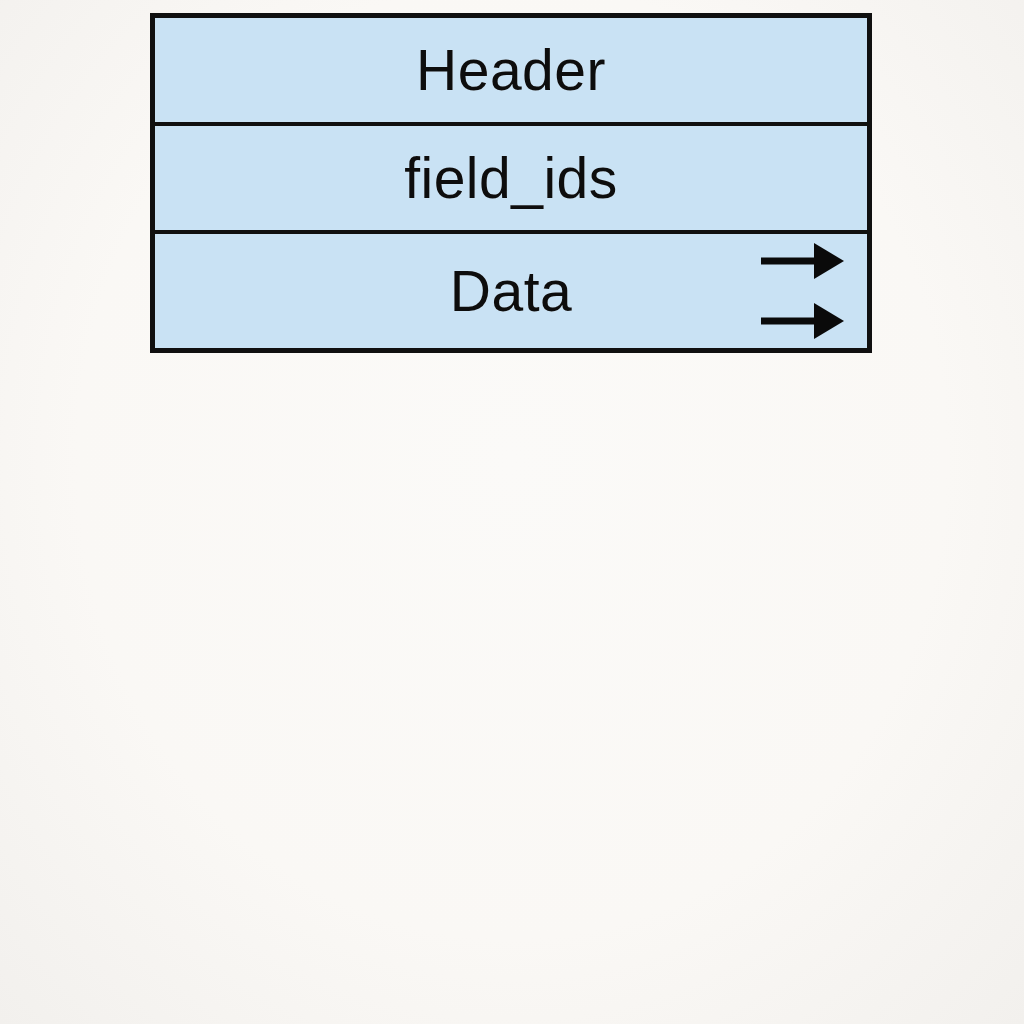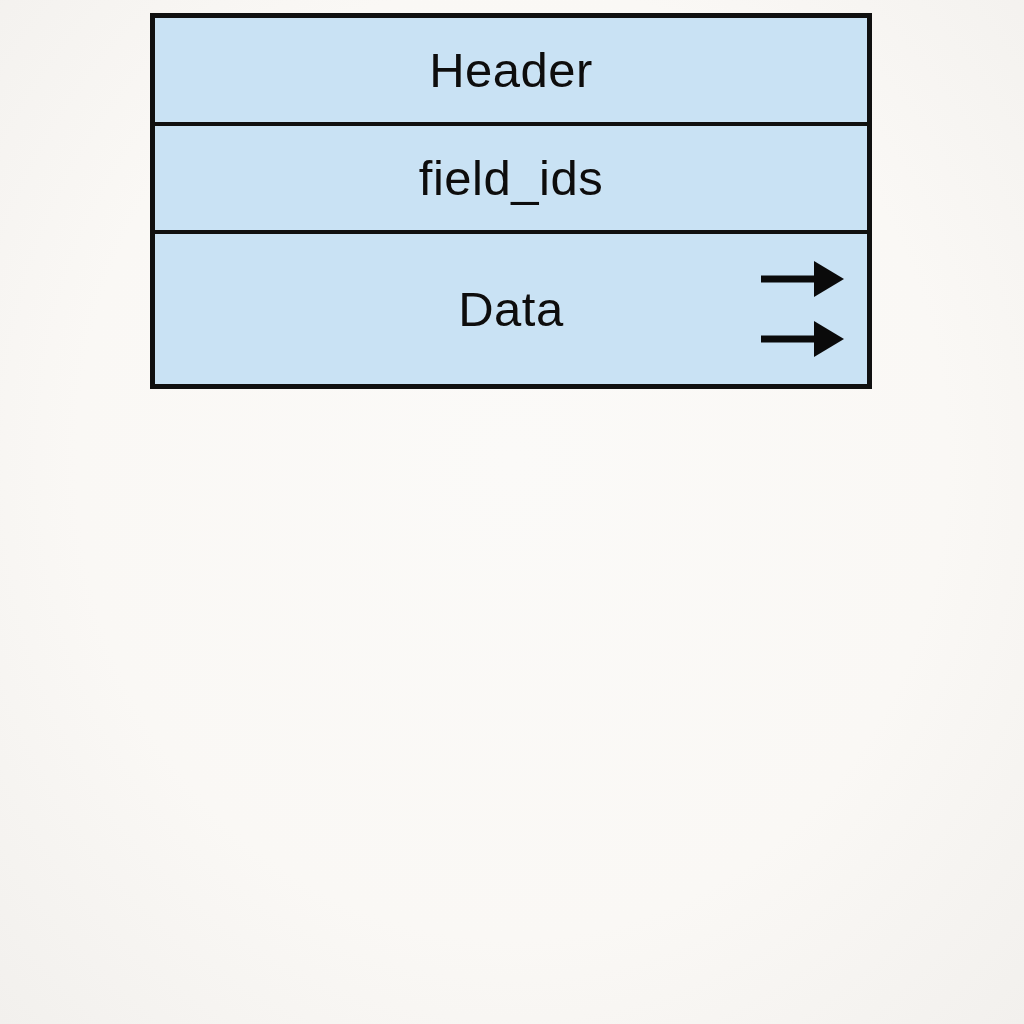--- a/index.html
+++ b/index.html
@@ -30,24 +30,24 @@
     height: 108px;
     background: #c9e2f4;
     border-bottom: 4px solid #101010;
     display: flex;
     align-items: center;
     justify-content: center;
     position: relative;
   }
   .dex-row:last-child {
     border-bottom: none;
-    height: 150px;
+    height: 114px;
   }
   .dex-row .row-label {
-    font-size: 49px;
+    font-size: 57px;
     font-weight: 400;
     letter-spacing: 0.5px;
     color: #0d0d0d;
     line-height: 1;
     white-space: nowrap;
     text-shadow: 0 0 1px rgba(250,250,250,0.4);
   }
   .arrow-stack {
     position: absolute;
     right: 22px;

